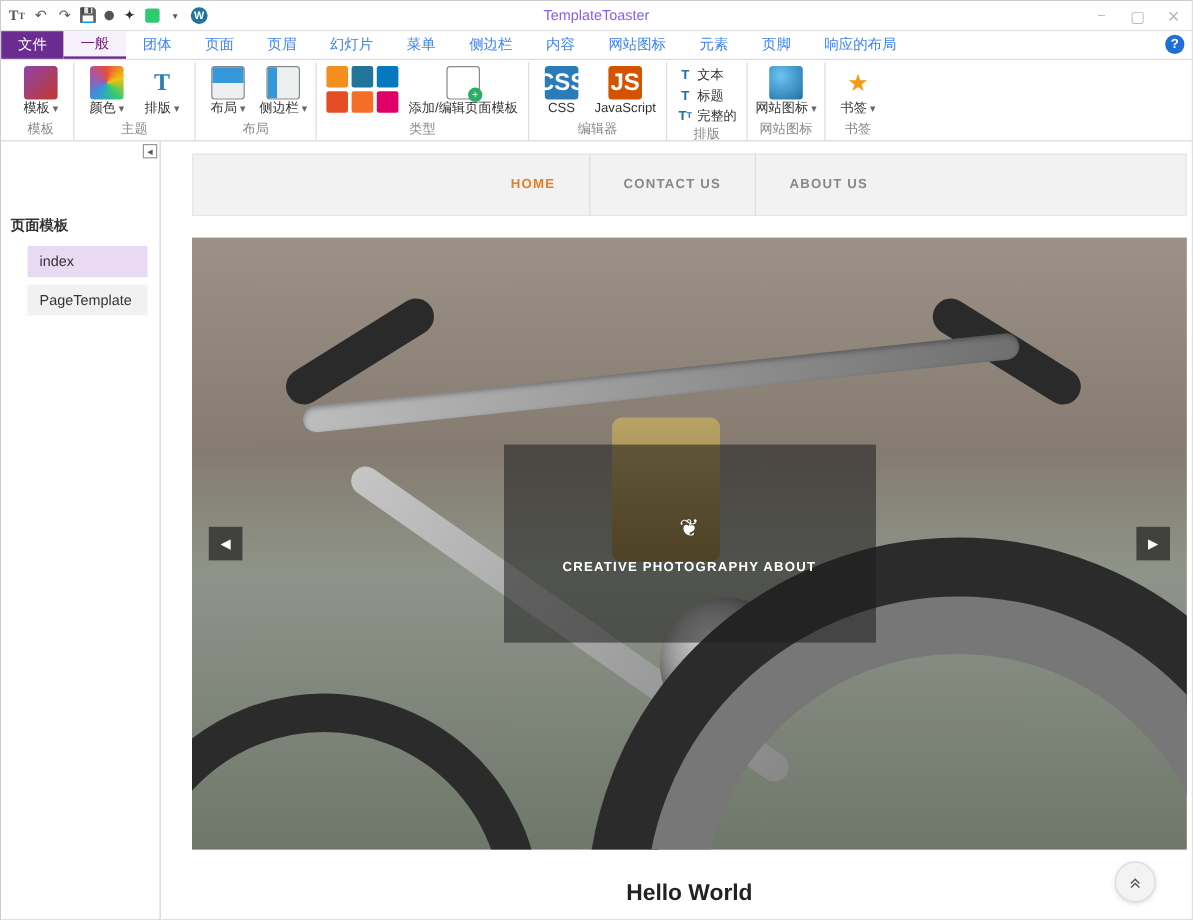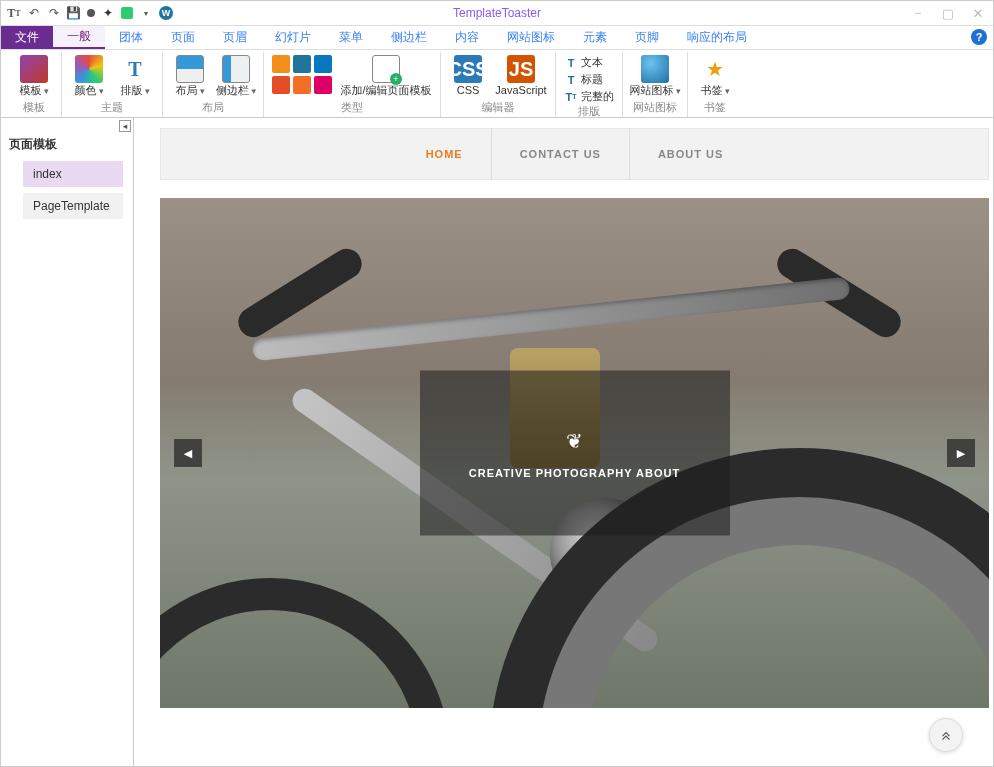--- a/index.html
+++ b/index.html
@@ -36,21 +36,21 @@
 .smallgrid span { width: 18px; height: 18px; border-radius: 2px; display: inline-block; }
 .textstack { display: flex; flex-direction: column; gap: 2px; font-size: 11px; color: #333; }
 .textstack div { display: flex; align-items: center; gap: 3px; cursor: pointer; }
 .textstack .ti { width: 14px; height: 14px; display: inline-flex; align-items: center; justify-content: center; }
 
 
 .workspace { flex: 1; display: flex; overflow: hidden; background: #fff; }
 .sidepanel { width: 133px; border-right: 1px solid #ccc; background: #fff; display: flex; flex-direction: column; }
 .sidepanel .collapse { height: 12px; text-align: right; padding-right: 2px; }
 .sidepanel .collapse span { display: inline-block; width: 12px; height: 12px; border: 1px solid #999; font-size: 9px; line-height: 10px; text-align: center; color: #555; cursor: pointer; }
-.sidepanel .ptitle { font-size: 12px; font-weight: bold; color: #333; padding: 6px 8px 8px 8px; }
+.sidepanel .ptitle { font-size: 12px; font-weight: bold; color: #333; padding: 6px 8px 8px 8px; margin-top: 44px; }
 .sidepanel .pitem { margin: 0 10px 6px 22px; padding: 6px 10px; font-size: 12px; color: #333; background: #fff; cursor: pointer; border-radius: 1px; }
 .sidepanel .pitem.active { background: #e9d9f2; }
 .sidepanel .pitem.alt { background: #f1f1f1; }
 
 .canvas-wrap { flex: 1; overflow-y: scroll; overflow-x: hidden; background: #fff; padding: 10px 4px 10px 10px; position: relative; }
 .canvas-wrap::-webkit-scrollbar { width: 14px; }
 .canvas-wrap::-webkit-scrollbar-track { background: #f0f0f0; }
 .canvas-wrap::-webkit-scrollbar-thumb { background: #c8c8c8; border-radius: 2px; }
 
 .page { background: #fff; margin-left: 16px; }
@@ -284,20 +284,21 @@
           <div class="wheel2"></div>
 
           <div class="overlay">
             <div class="leaf">❦</div>
             <p>CREATIVE PHOTOGRAPHY ABOUT</p>
           </div>
           <div class="navbtn l">◀</div>
           <div class="navbtn r">▶</div>
         </div>
 
+        <div class="section-title">Hello World</div>
 
       </div>
 
       <div class="scrolltop">
         <svg width="14" height="14" viewBox="0 0 24 24">
             <path fill="none" stroke="#555" stroke-width="2" d="M6 14l6-6 6 6M6 20l6-6 6 6"></path>
           </svg>
       </div>
     </div>
 

